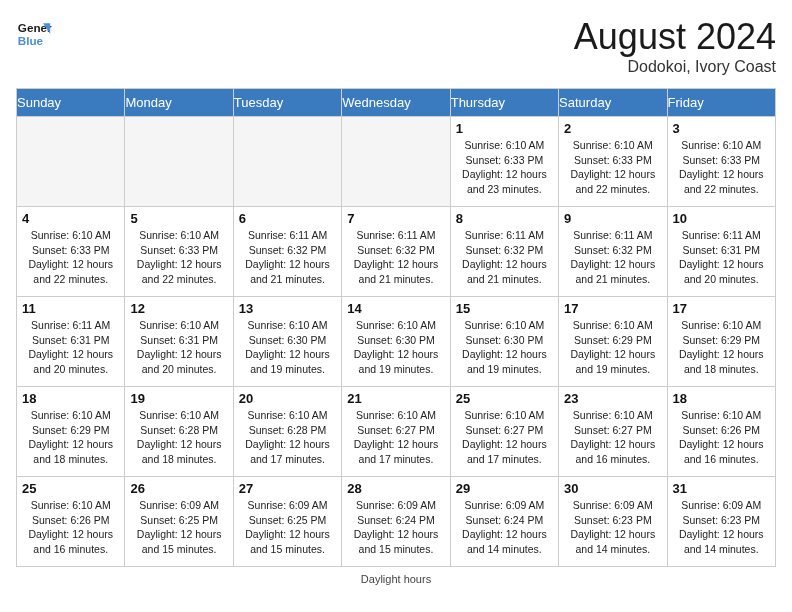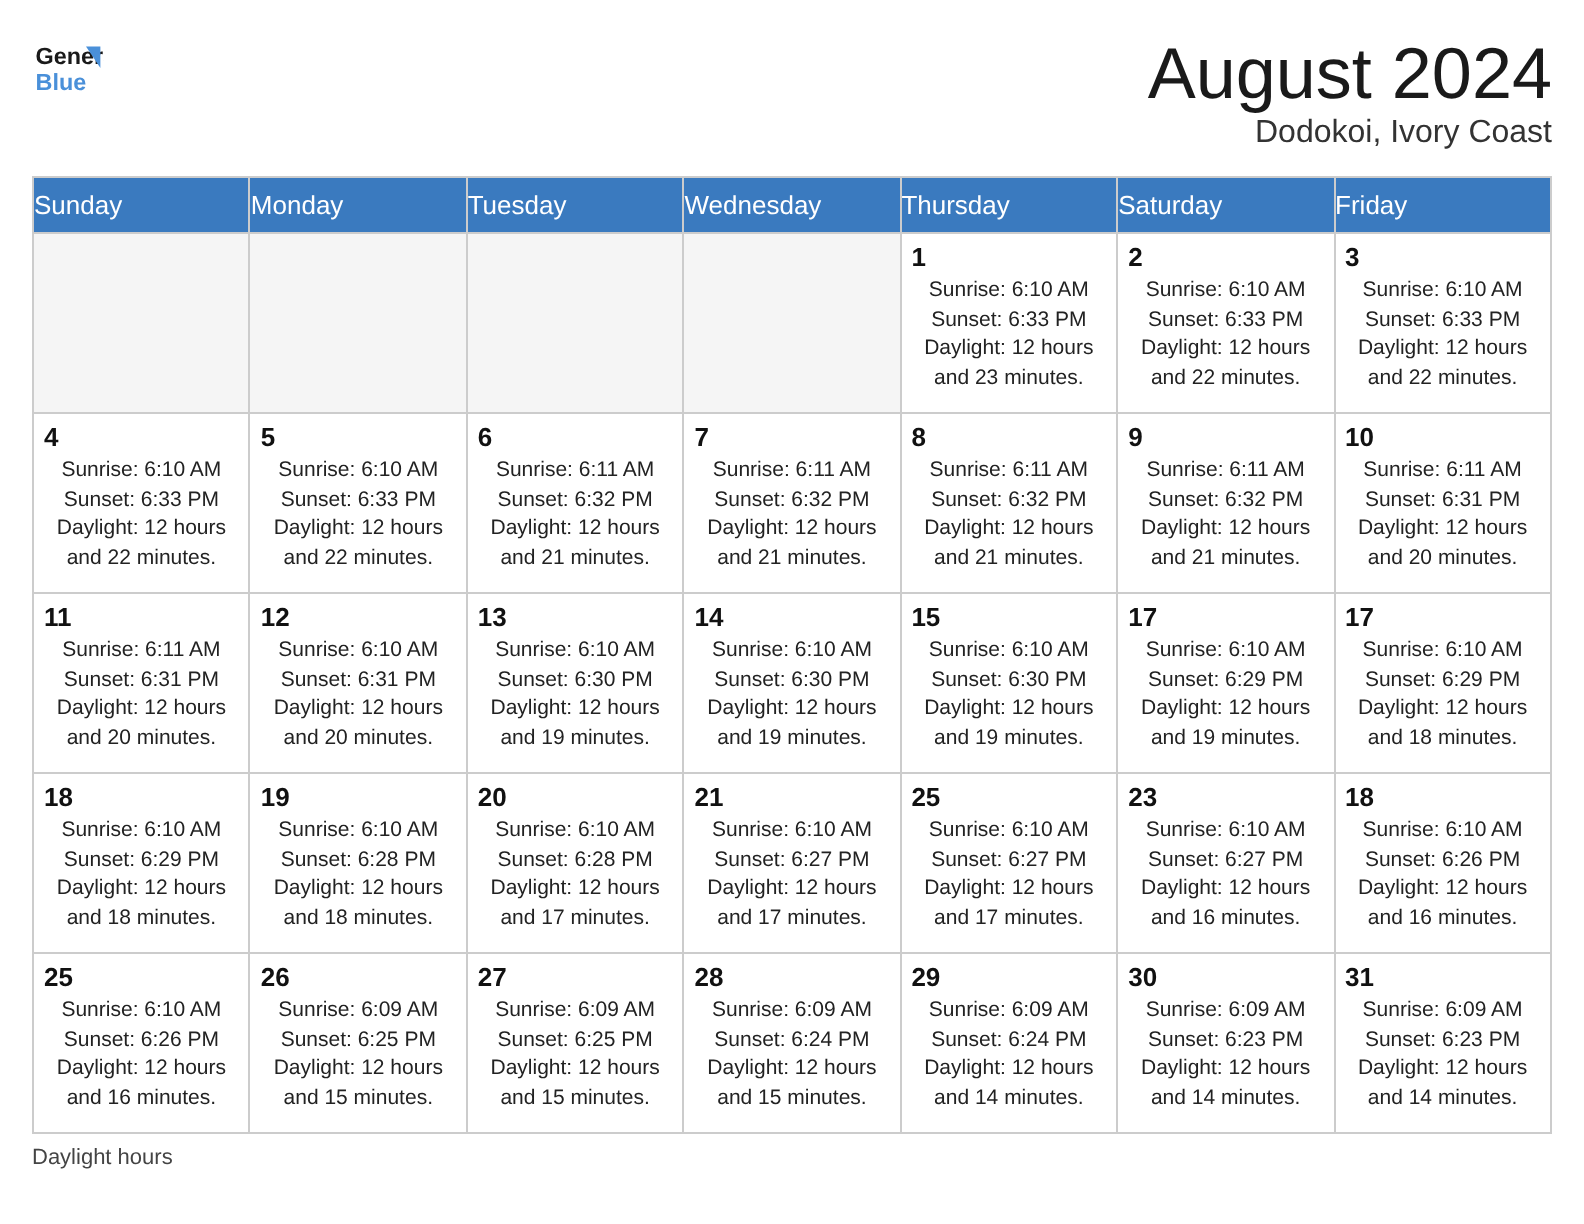--- a/index.html
+++ b/index.html
@@ -70,20 +70,21 @@
     }
     .day-info {
       color: #222;
       line-height: 1.4;
       text-align: center;
     }
     .footer-note {
       margin-top: 6px;
       font-size: 11px;
       color: #444;
+      text-align: center;
     }
   </style>
 </head>
 <body>
 
 <div class="header">
   <div class="logo">
     <svg class="logo-icon" viewBox="0 0 40 40">
       <text x="2" y="18" font-size="13" font-weight="bold" fill="#1a1a1a">General</text>
       <text x="2" y="32" font-size="13" font-weight="bold" fill="#4a90d9">Blue</text>

